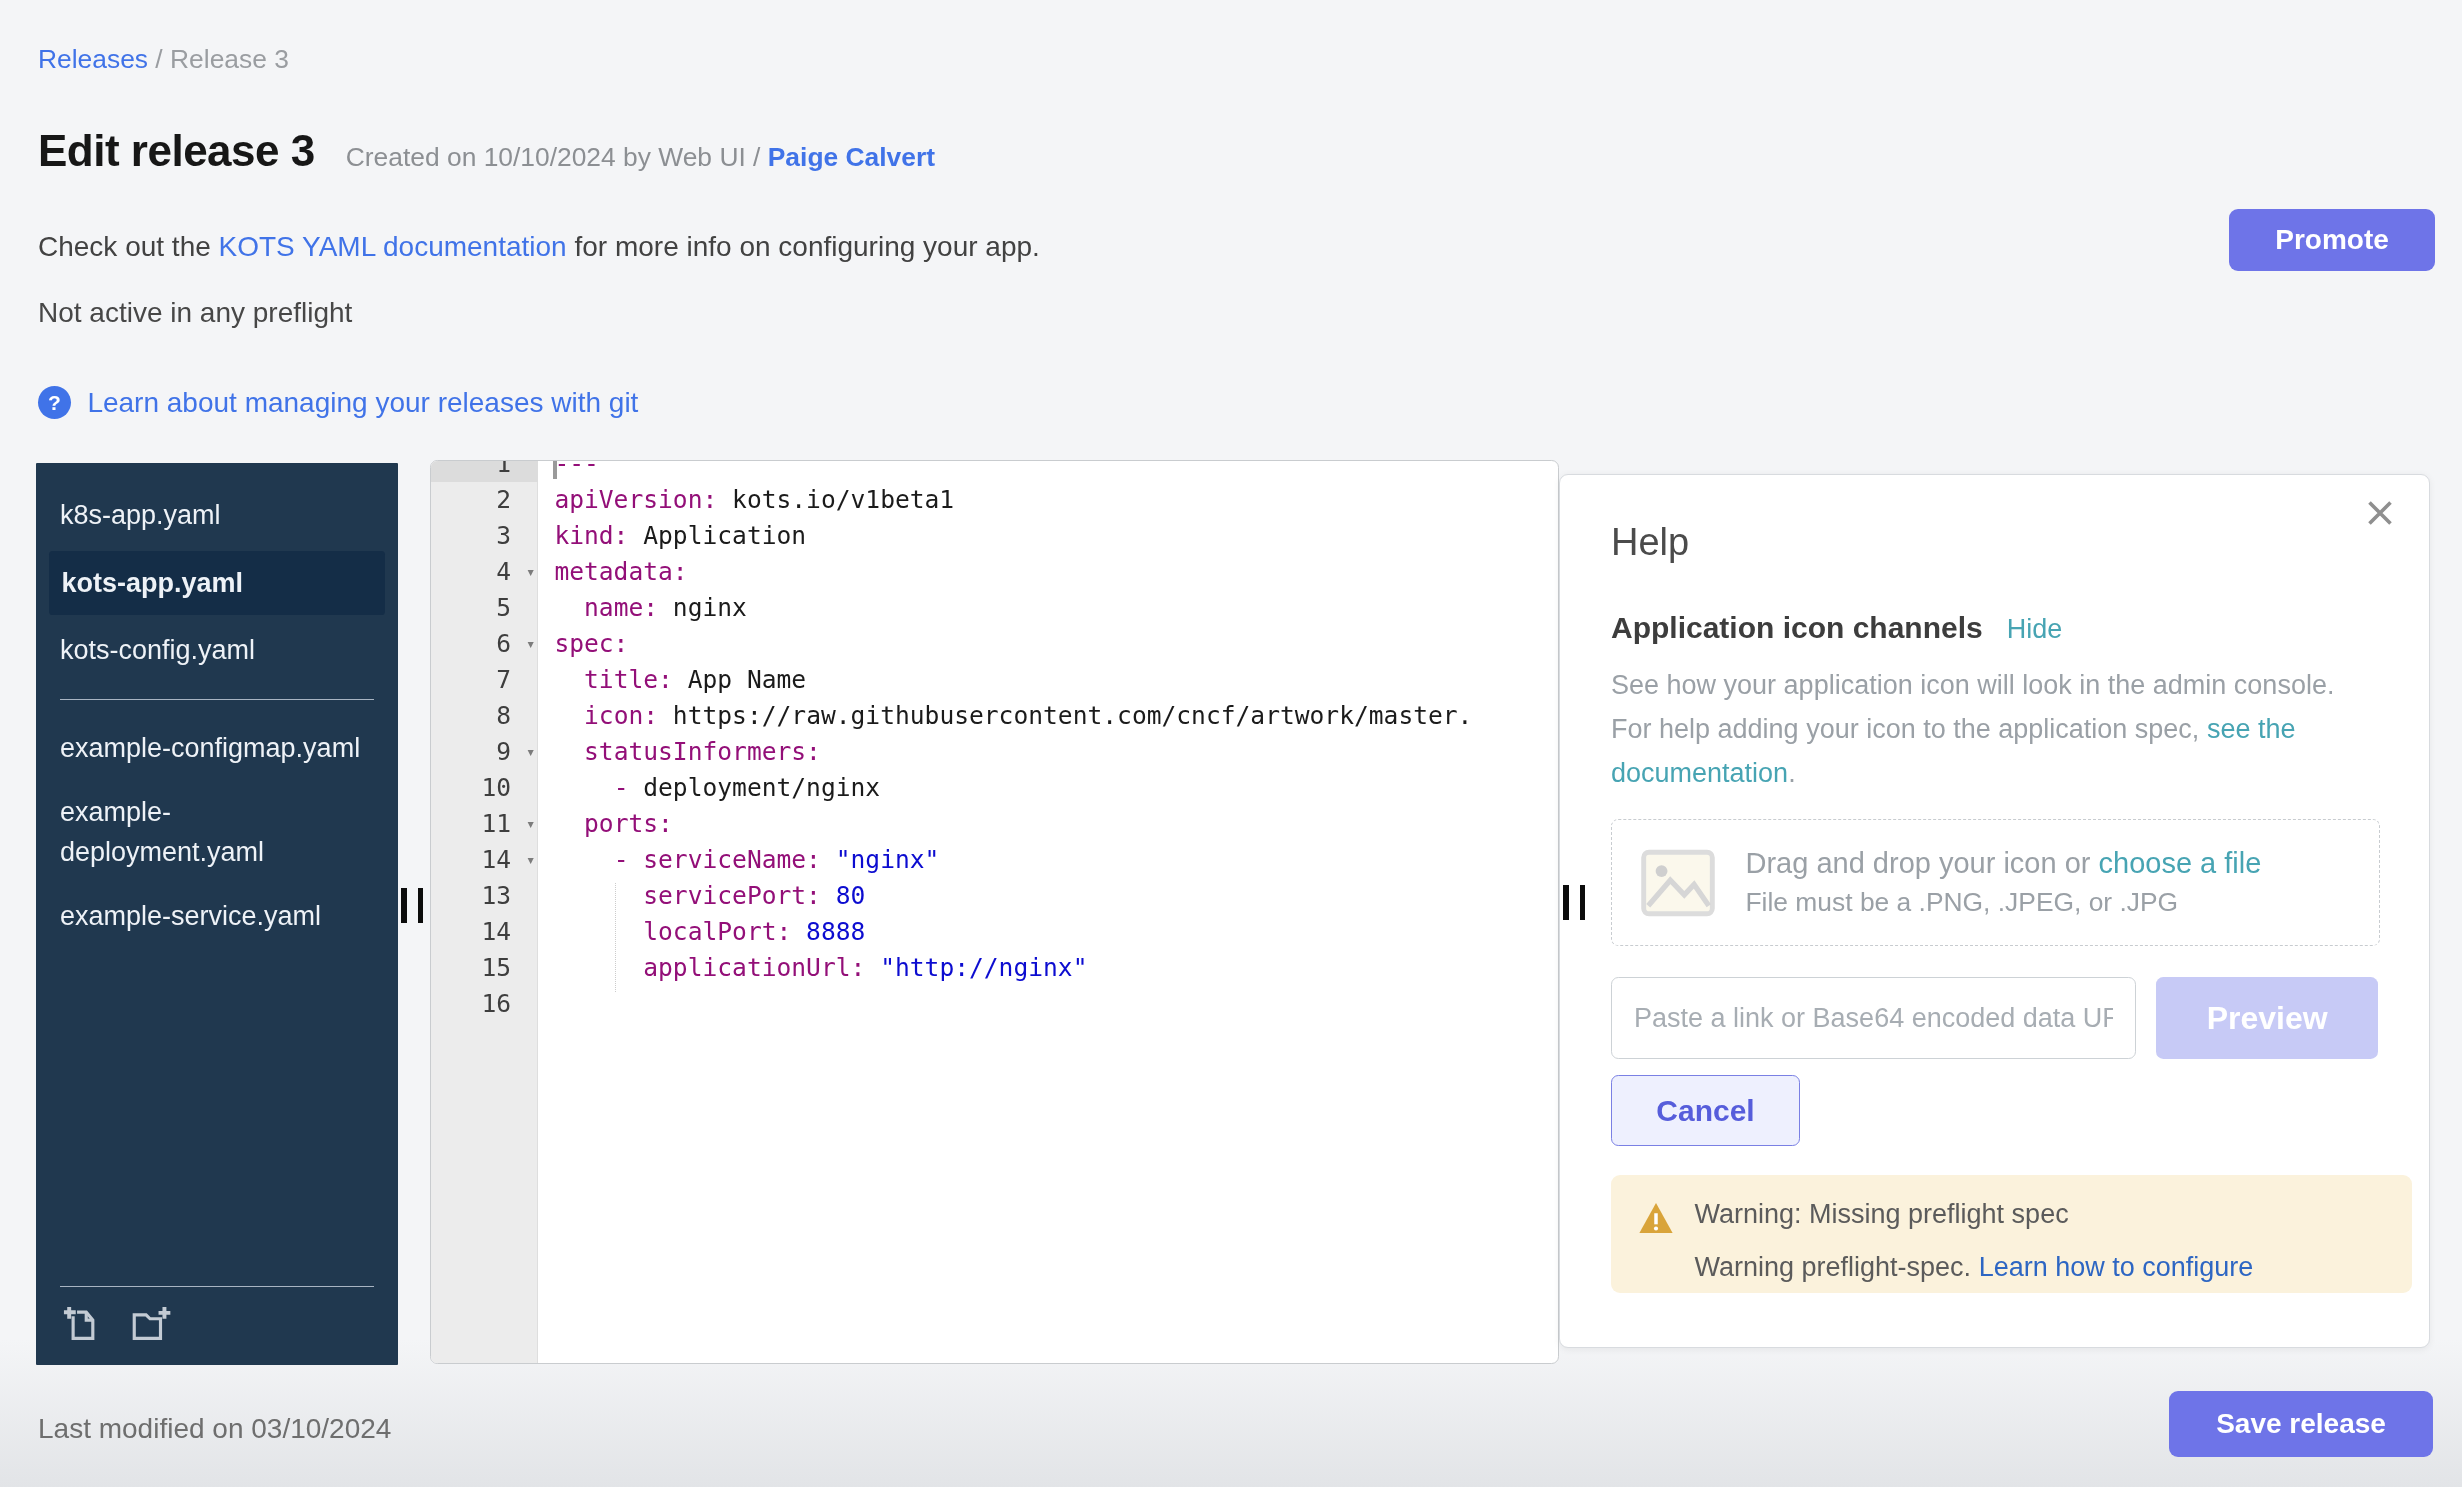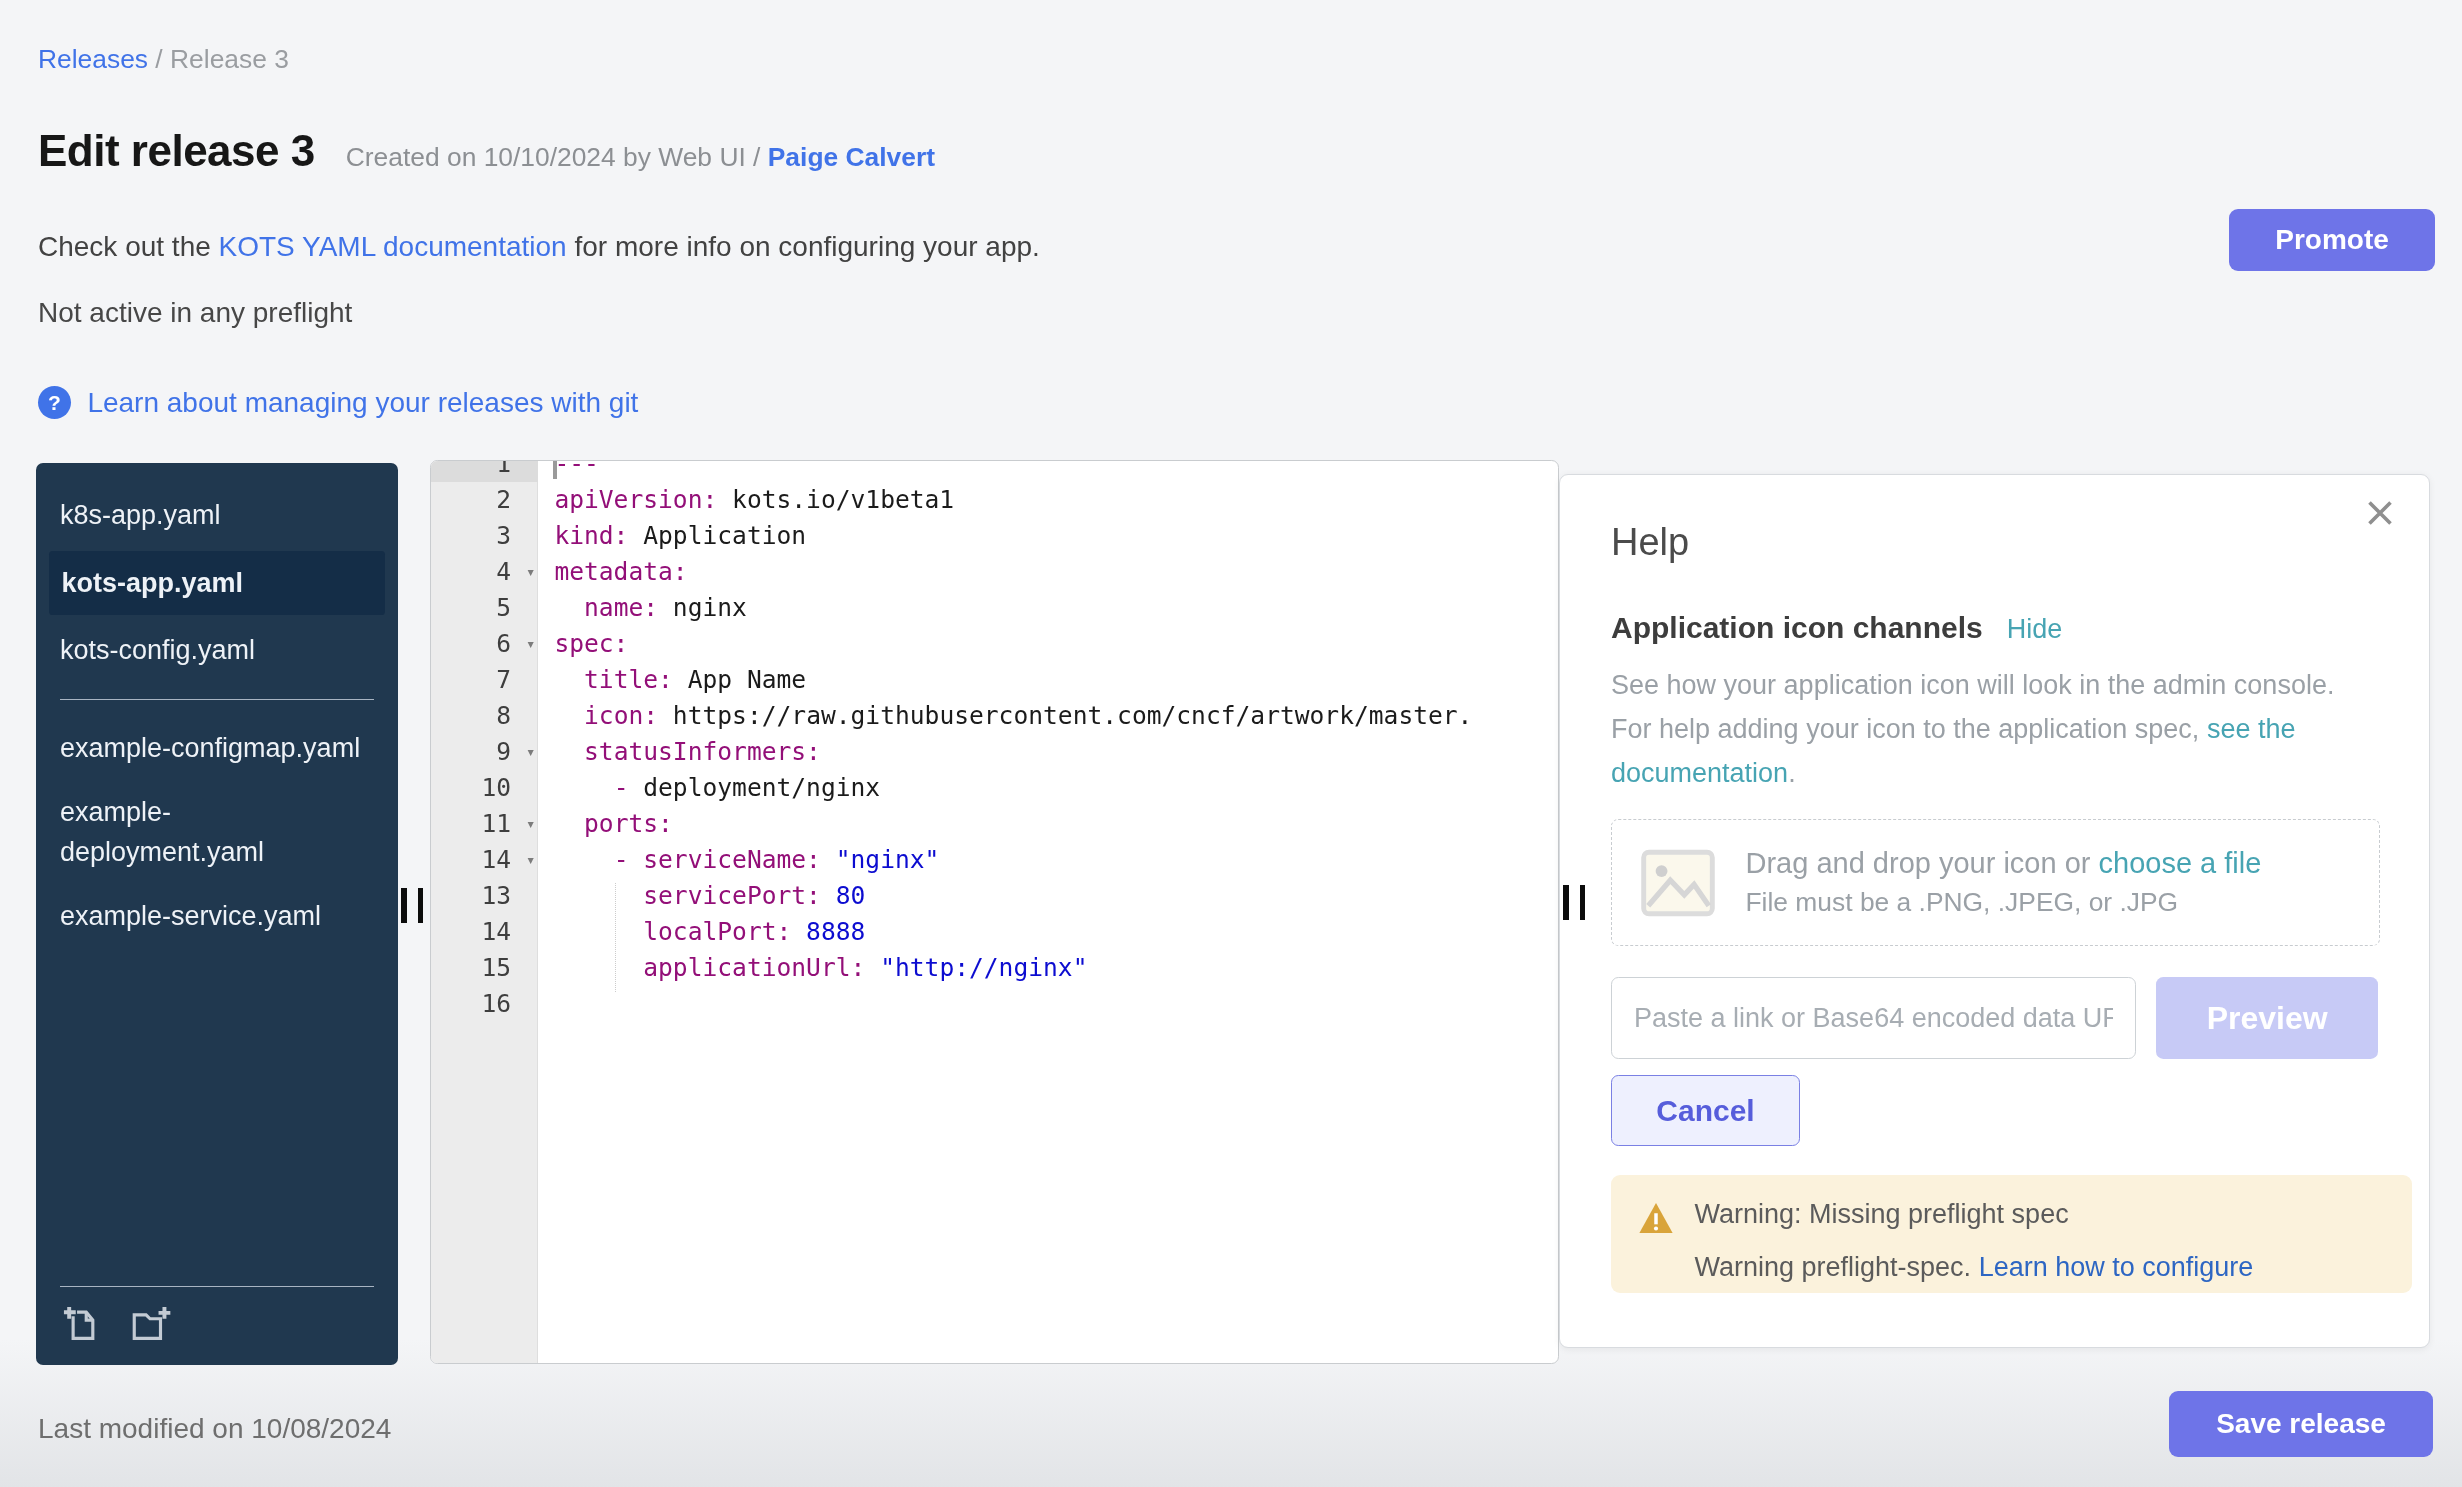--- a/index.html
+++ b/index.html
@@ -30,21 +30,21 @@
   .git-row{position:absolute;left:38px;top:386px;display:flex;align-items:center;gap:16.4px;}
   .help-badge{width:33px;height:33px;border-radius:50%;background:var(--link-blue);color:#fff;
     font-size:21px;font-weight:bold;display:flex;align-items:center;justify-content:center;}
   .git-row a{font-size:28px;color:var(--link-blue);text-decoration:none;}
   .btn{border:none;cursor:pointer;font-family:inherit;}
   .promote-btn{position:absolute;left:2229px;top:209px;width:206px;height:62px;border-radius:9px;
     background:var(--accent);color:#fff;font-size:28px;font-weight:bold;}
 
   
   .sidebar{position:absolute;left:36px;top:463px;width:362px;height:902px;background:var(--navy);
-    border-radius:7px;color:#eef2f7;}
+    border-radius:1px;color:#eef2f7;}
   .file-groups{padding-top:20px;}
   .file-item{font-size:27px;line-height:40px;padding:12px 24px;cursor:pointer;word-break:break-word;}
   .file-item.selected{background:var(--navy-selected);font-weight:bold;margin:3.6px 12.7px;padding:12px 12.7px;border-radius:3.6px;}
   .side-divider{border:none;border-top:1.8px solid #a8b4c2;margin:16.4px 24px;}
   .sidebar-footer{position:absolute;left:24px;right:24px;bottom:20px;}
   .sidebar-footer .icons{display:flex;gap:27px;margin-top:16.4px;}
   .icon-btn{background:none;border:none;cursor:pointer;padding:0;line-height:0;}
 
   
   .drag-handle{position:absolute;display:flex;gap:11px;cursor:col-resize;}
@@ -285,17 +285,17 @@
           <circle cx="12" cy="18.6" r="1.3" fill="#fff"></circle>
         </svg>
         <div class="warn-texts">
           <div>Warning: Missing preflight spec</div>
           <div class="warn-line2"><span>Warning preflight-spec. </span><a>Learn how to configure</a></div>
         </div>
       </div>
     </div>
   </div>
 
-  <div class="last-modified">Last modified on 10/08/2024</div>
+  <div class="last-modified">Last modified on 03/10/2024</div>
   <button class="btn save-btn">Save release</button>
 
 </div>
 
 
 </body></html>

